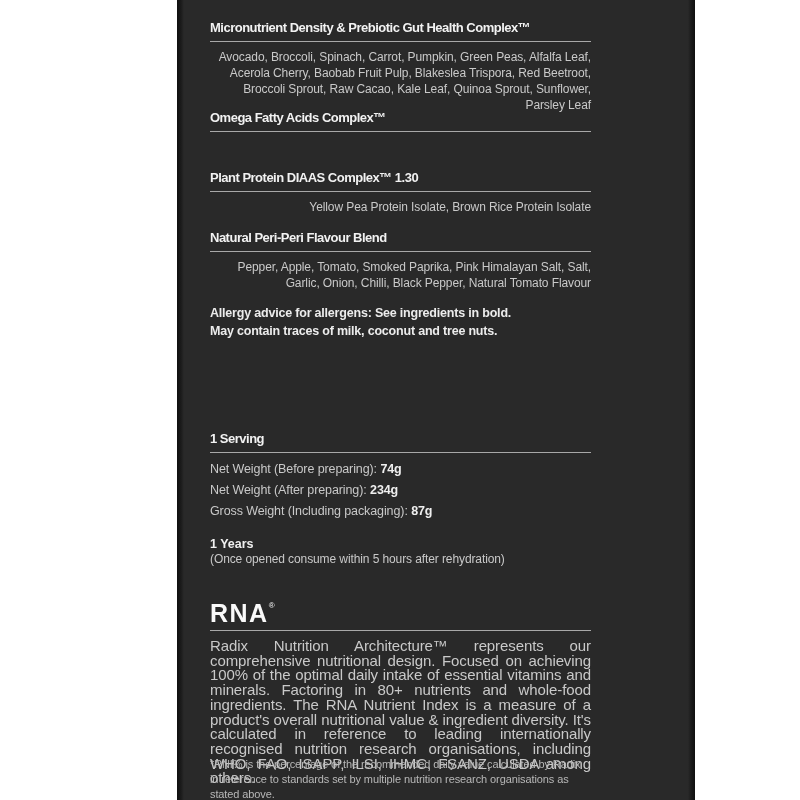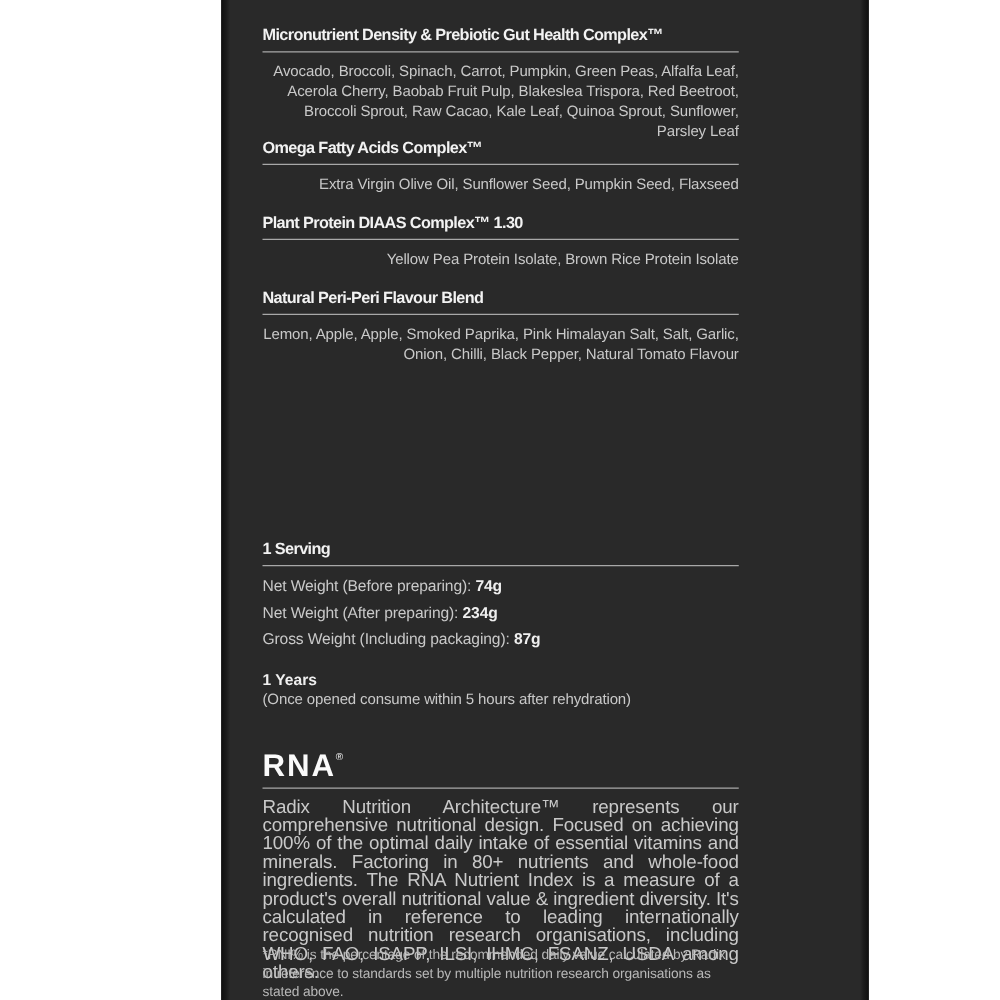--- a/index.html
+++ b/index.html
@@ -45,33 +45,36 @@
 
     <div class="content">
 
       <section style="top:20px">
         <h3 class="hdr">Micronutrient Density &amp; Prebiotic Gut Health Complex™</h3>
         <p class="list">Avocado, Broccoli, Spinach, Carrot, Pumpkin, Green Peas, Alfalfa Leaf, Acerola Cherry, Baobab Fruit Pulp, Blakeslea Trispora, Red Beetroot, Broccoli Sprout, Raw Cacao, Kale Leaf, Quinoa Sprout, Sunflower, Parsley Leaf</p>
       </section>
 
       <section style="top:110px">
         <h3 class="hdr">Omega Fatty Acids Complex™</h3>
-        <p class="list">Extra Virgin Olive Oil, Sunflower Seed, Pumpkin Seed, Flaxseed</p>
       </section>
 
       <section style="top:170px">
         <h3 class="hdr">Plant Protein DIAAS Complex™ 1.30</h3>
         <p class="list">Yellow Pea Protein Isolate, Brown Rice Protein Isolate</p>
       </section>
 
       <section style="top:230px">
         <h3 class="hdr">Natural Peri-Peri Flavour Blend</h3>
-        <p class="list">Lemon, Apple, Apple, Smoked Paprika, Pink Himalayan Salt, Salt, Garlic, Onion, Chilli, Black Pepper, Natural Tomato Flavour</p>
+        <p class="list">Pepper, Apple, Tomato, Smoked Paprika, Pink Himalayan Salt, Salt, Garlic, Onion, Chilli, Black Pepper, Natural Tomato Flavour</p>
       </section>
 
+      <section style="top:304px" class="allergy">
+        <div>Allergy advice for allergens: See ingredients in bold.</div>
+        <div>May contain traces of milk, coconut and tree nuts.</div>
+      </section>
 
       <section style="top:431px">
         <h3 class="hdr">1 Serving</h3>
         <div class="weights">
           <div class="weight-row">
             <span>Net Weight (Before preparing): </span><strong>74g</strong>
           </div>
           <div class="weight-row">
             <span>Net Weight (After preparing): </span><strong>234g</strong>
           </div>

